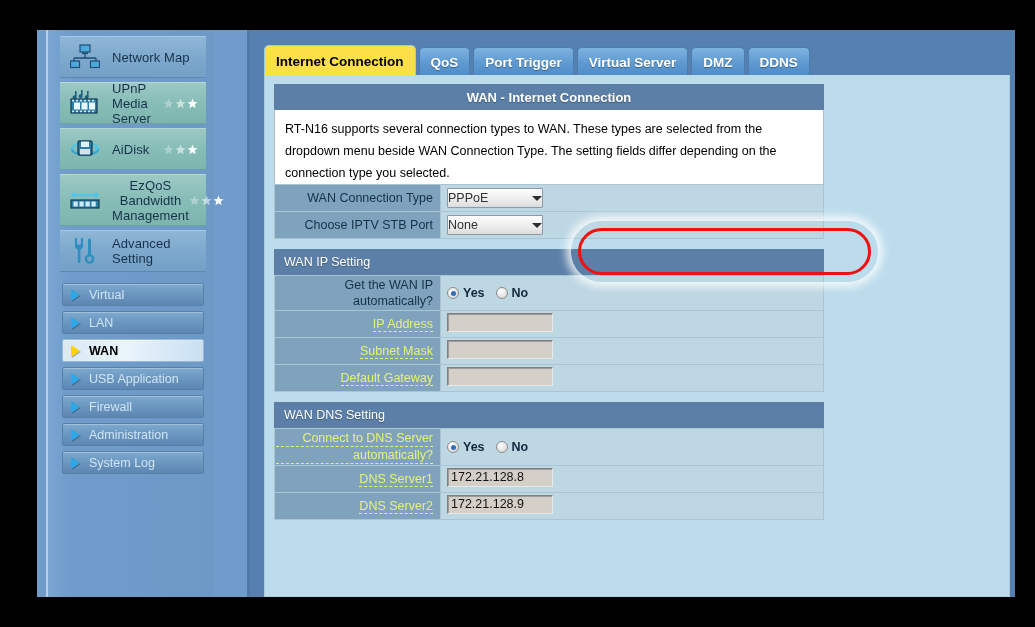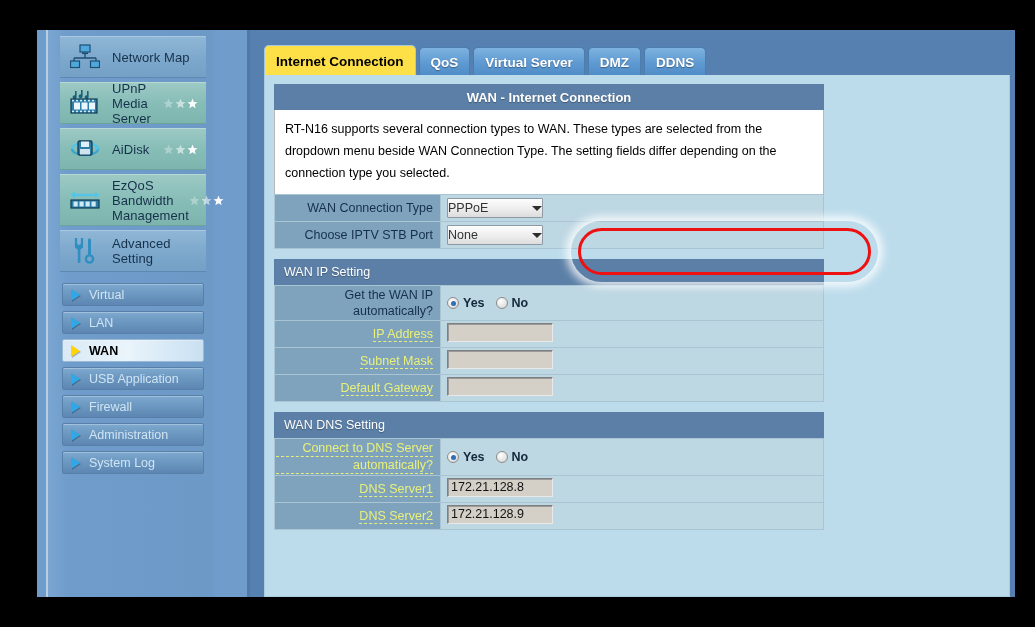--- a/index.html
+++ b/index.html
@@ -39,21 +39,21 @@
     display: flex; align-items: center;
     background: linear-gradient(to bottom,#8fb6d6 0%,#7ea9cd 50%,#74a0c6 100%);
     border-top: 1px solid #a9c8e2;
     border-bottom: 1px solid #5d88b4;
   }
   .nav-top.teal {
     background: linear-gradient(to bottom,#9dc9c4 0%,#87bdb7 50%,#7db5ae 100%);
     border-top: 1px solid #b6d9d4;
     border-bottom: 1px solid #6ba49d;
   }
-  .nav-top.tall { height: 52px; }
+  .nav-top.tall { height: 52px; text-align: center; }
   .nav-top .ic {
     width: 38px; min-width: 38px; height: 30px;
     margin-left: 6px; margin-right: 8px;
     display: flex; align-items: center; justify-content: center;
   }
   .nav-top .lbl {
     font-size: 13px; color: #16314a; line-height: 15px;
     letter-spacing: .1px; flex: 1;
   }
   .stars { display: flex; gap: 1px; margin-right: 8px; }
@@ -142,21 +142,21 @@
     border: 1px solid #5b7fa6;
     text-shadow: 0 1px 1px rgba(0,0,0,.3);
   }
   .sec-title.left {
     justify-content: flex-start; padding-left: 9px;
     font-weight: normal; font-size: 12.5px;
   }
 
   .intro {
     background: #fff;
-    padding: 8px 10px 10px 10px;
+    padding: 8px 10px 0 10px;
     font-size: 12.5px; color: #000; line-height: 22px;
     border-left: 1px solid #b9b9b9;
     border-right: 1px solid #b9b9b9;
   }
 
   table.form {
     width: 100%;
     border-collapse: collapse;
     background: #bdd7e3;
   }
@@ -432,20 +432,21 @@
       </div>
 
     </div>
   </div>
 
   <div id="right">
 
     <div id="tabs">
       <div class="tab active">Internet Connection</div>
       <div class="tab">QoS</div>
+      <div class="tab">Port Trigger</div>
       <div class="tab">Virtual Server</div>
       <div class="tab">DMZ</div>
       <div class="tab">DDNS</div>
     </div>
 
     <div id="panel">
       <div id="content">
 
         <div class="sec-title">WAN - Internet Connection</div>
 

